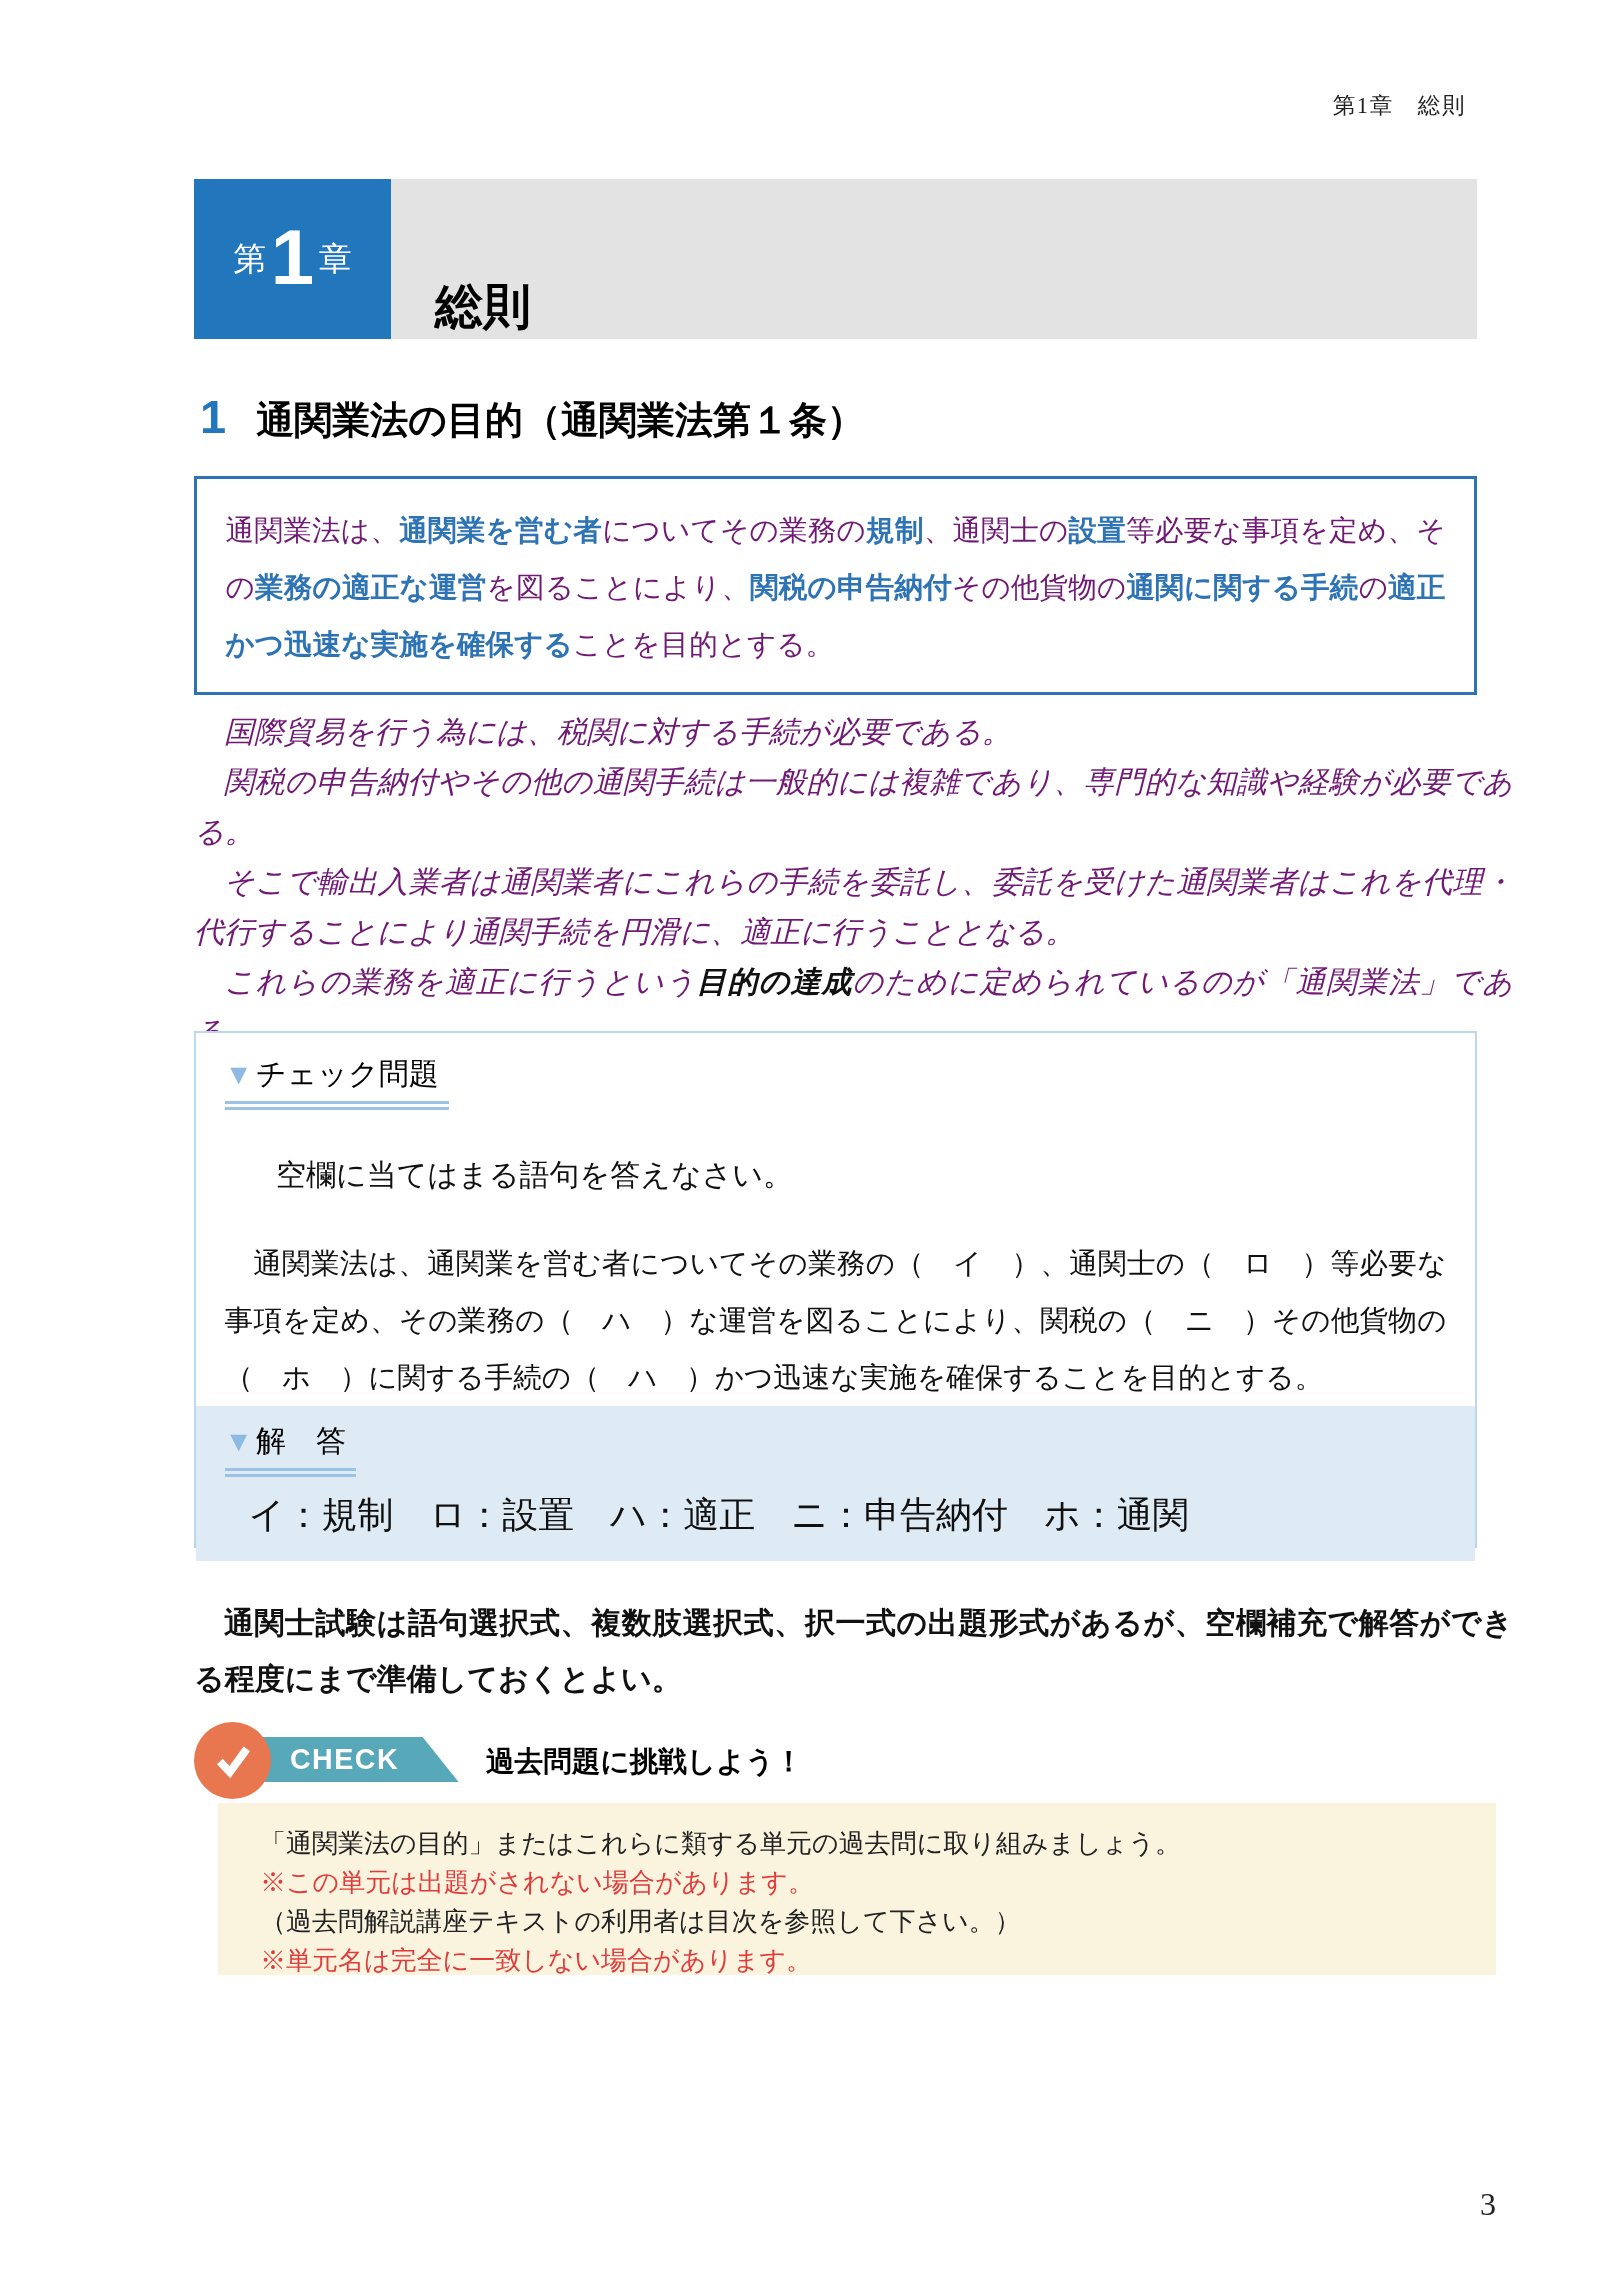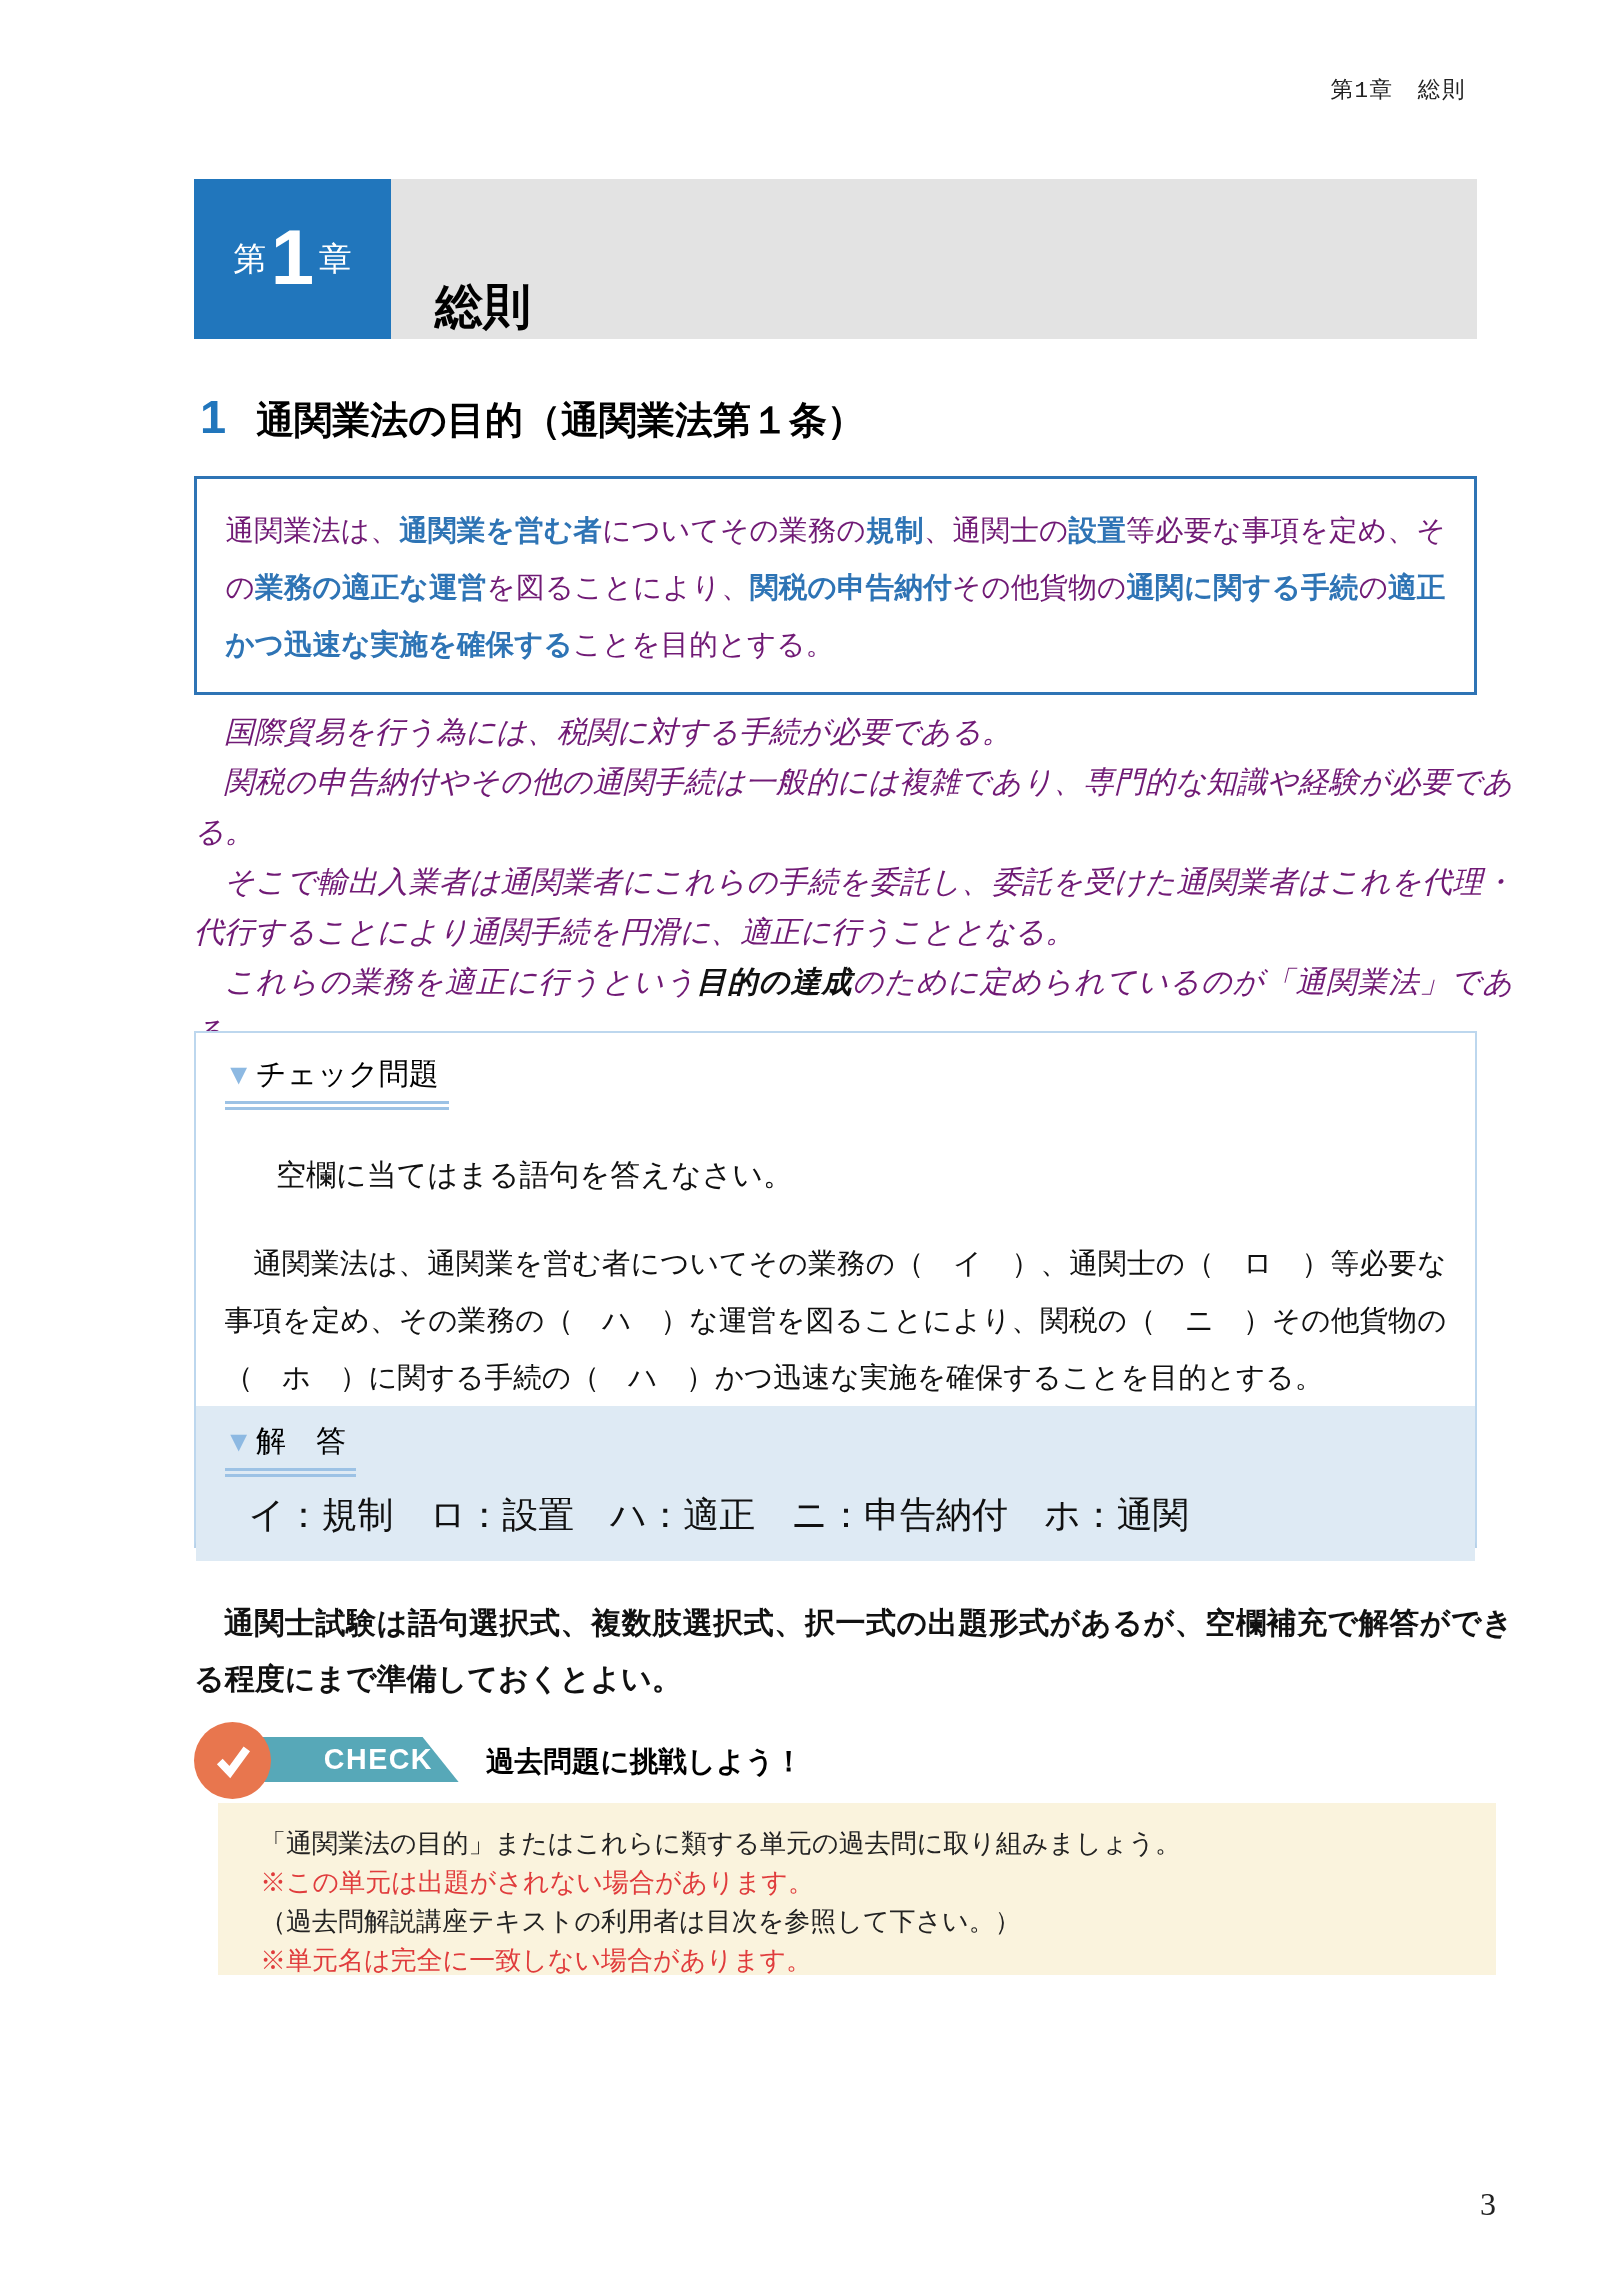--- a/index.html
+++ b/index.html
@@ -1,21 +1,21 @@
 <!DOCTYPE html>
 <html style="--primary-blue: #2176BC; --highlight-blue: #2E74B5; --law-border-blue: #2E74B5; --chapter-bar-gray: #E3E3E3; --light-blue-border: #BDD7EE; --marker-blue: #8DB9E2; --underline-blue: #9CC2E5; --answer-bg: #DEEAF4; --answer-strip: #B7D1E8; --task-bg: #FAF3DD; --warning-red: #E03C3C; --check-orange: #E8764E; --check-teal: #57A8B8;font-size:12px"><head>
 <meta charset="utf-8">
 <style>
   html,body{margin:0;padding:0;background:#fff;}
   .page{position:relative;width:1616px;height:2284px;background:#fff;overflow:hidden;
         font-family:"Liberation Sans",sans-serif;color:#111;}
 
   
-  .header-right{position:absolute;top:74px;right:150px;font-size:22.6px;
-                font-family:Liberation Mono, monospace;color:#222;letter-spacing:1.5px;}
+  .header-right{position:absolute;top:90px;right:150px;font-size:22.6px;
+                font-family:Liberation Serif, serif;color:#222;letter-spacing:1.5px;}
 
   
   .chapter-num{position:absolute;left:194px;top:179px;width:197px;height:160px;
                background:var(--primary-blue);color:#fff;display:flex;
                align-items:center;justify-content:center;}
   .ch-pre,.ch-suf{font-size:33px;}
   .ch-num{font-size:78px;font-weight:bold;line-height:1;margin:0 4.5px 4.5px 4.5px;}
   .chapter-bar{position:absolute;left:391px;top:179px;width:1086px;height:160px;
                background:var(--chapter-bar-gray);display:flex;align-items:flex-end;}
   .ch-title{font-size:48px;font-weight:bold;margin-left:44px;color:#000;}
@@ -56,21 +56,21 @@
 
   
   .note{position:absolute;left:194px;top:1595px;width:1319px;margin:0;
         font-size:30px;font-weight:bold;line-height:56px;text-indent:1em;text-align:justify;}
 
   
   .check-banner{position:absolute;left:194px;top:1722px;width:1128px;height:81px;}
   .check-badge{position:absolute;left:62px;top:15px;width:177px;height:45px;
                background:var(--check-teal);z-index:1;
                clip-path:polygon(0 0,calc(100% - 36px) 0,100% 100%,0 100%);
-               display:flex;align-items:center;justify-content:flex-end;padding-right:25.6px;}
+               display:flex;align-items:center;justify-content:center;padding-right:25.6px;}
   .check-badge span{color:#fff;font-weight:bold;font-size:28.6px;letter-spacing:1.5px;}
   .check-circle{position:absolute;left:0;top:0;width:77px;height:77px;border-radius:50%;
                 background:var(--check-orange);z-index:2;display:flex;
                 align-items:center;justify-content:center;}
   .check-circle svg{width:53px;height:53px;}
   .banner-title{position:absolute;left:292px;top:19.5px;font-size:28.6px;font-weight:bold;color:#000;}
 
   
   .task-box{position:absolute;left:218px;top:1803px;width:1278px;height:172px;
             box-sizing:border-box;background:var(--task-bg);padding:21px 30px 0 42px;}

